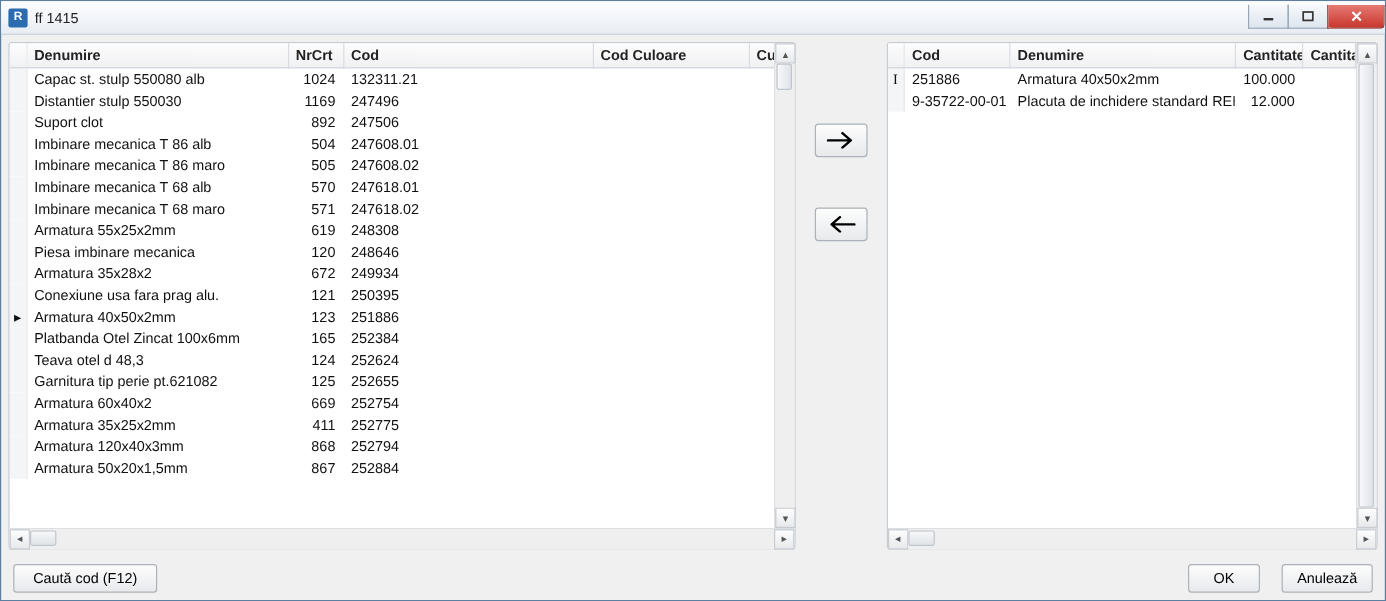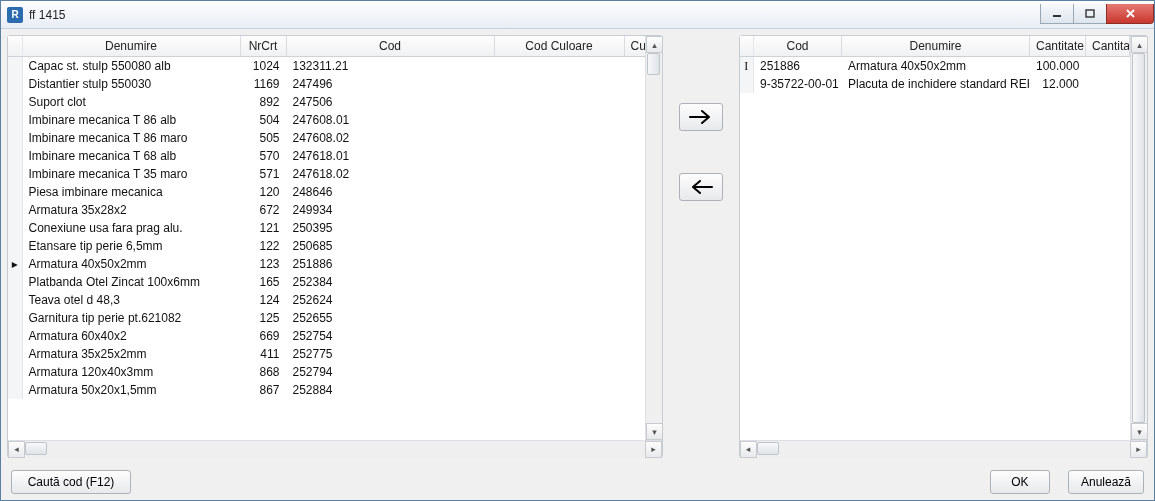--- a/index.html
+++ b/index.html
@@ -68,22 +68,22 @@
   }
   .left-panel { width: 656px; margin-right: 8px; }
   .middle { width: 62px; display: flex; flex-direction: column; align-items: center; justify-content: flex-start; padding-top: 68px; gap: 42px; }
   .right-panel { flex: 1; margin-left: 8px; }
   table.grid {
     border-collapse: collapse;
     width: 100%;
     table-layout: fixed;
   }
   table.grid th {
-    text-align: center;
-    font-weight: normal;
+    text-align: left;
+    font-weight: bold;
     background: linear-gradient(#fdfdfd, #f0f1f3);
     border-right: 1px solid #d8dce1;
     border-bottom: 1px solid #cdd2d9;
     padding: 3px 6px;
     color: #222;
     height: 20px;
     white-space: nowrap;
     overflow: hidden;
   }
   table.grid td {
@@ -258,23 +258,31 @@
                 <tr>
                   <td class="indicator-col"></td>
                   <td>Imbinare mecanica T 68 alb</td>
                   <td class="num">570</td>
                   <td>247618.01</td>
                   <td></td>
                   <td></td>
                 </tr>
                 <tr>
                   <td class="indicator-col"></td>
-                  <td>Imbinare mecanica T 35 maro</td>
+                  <td>Imbinare mecanica T 68 maro</td>
                   <td class="num">571</td>
                   <td>247618.02</td>
+                  <td></td>
+                  <td></td>
+                </tr>
+                <tr>
+                  <td class="indicator-col"></td>
+                  <td>Armatura 55x25x2mm</td>
+                  <td class="num">619</td>
+                  <td>248308</td>
                   <td></td>
                   <td></td>
                 </tr>
                 <tr>
                   <td class="indicator-col"></td>
                   <td>Piesa imbinare mecanica</td>
                   <td class="num">120</td>
                   <td>248646</td>
                   <td></td>
                   <td></td>
@@ -285,28 +293,20 @@
                   <td class="num">672</td>
                   <td>249934</td>
                   <td></td>
                   <td></td>
                 </tr>
                 <tr>
                   <td class="indicator-col"></td>
                   <td>Conexiune usa fara prag alu.</td>
                   <td class="num">121</td>
                   <td>250395</td>
-                  <td></td>
-                  <td></td>
-                </tr>
-                <tr>
-                  <td class="indicator-col"></td>
-                  <td>Etansare tip perie 6,5mm</td>
-                  <td class="num">122</td>
-                  <td>250685</td>
                   <td></td>
                   <td></td>
                 </tr>
                 <tr>
                   <td class="indicator-col">▸</td>
                   <td>Armatura 40x50x2mm</td>
                   <td class="num">123</td>
                   <td>251886</td>
                   <td></td>
                   <td></td>

